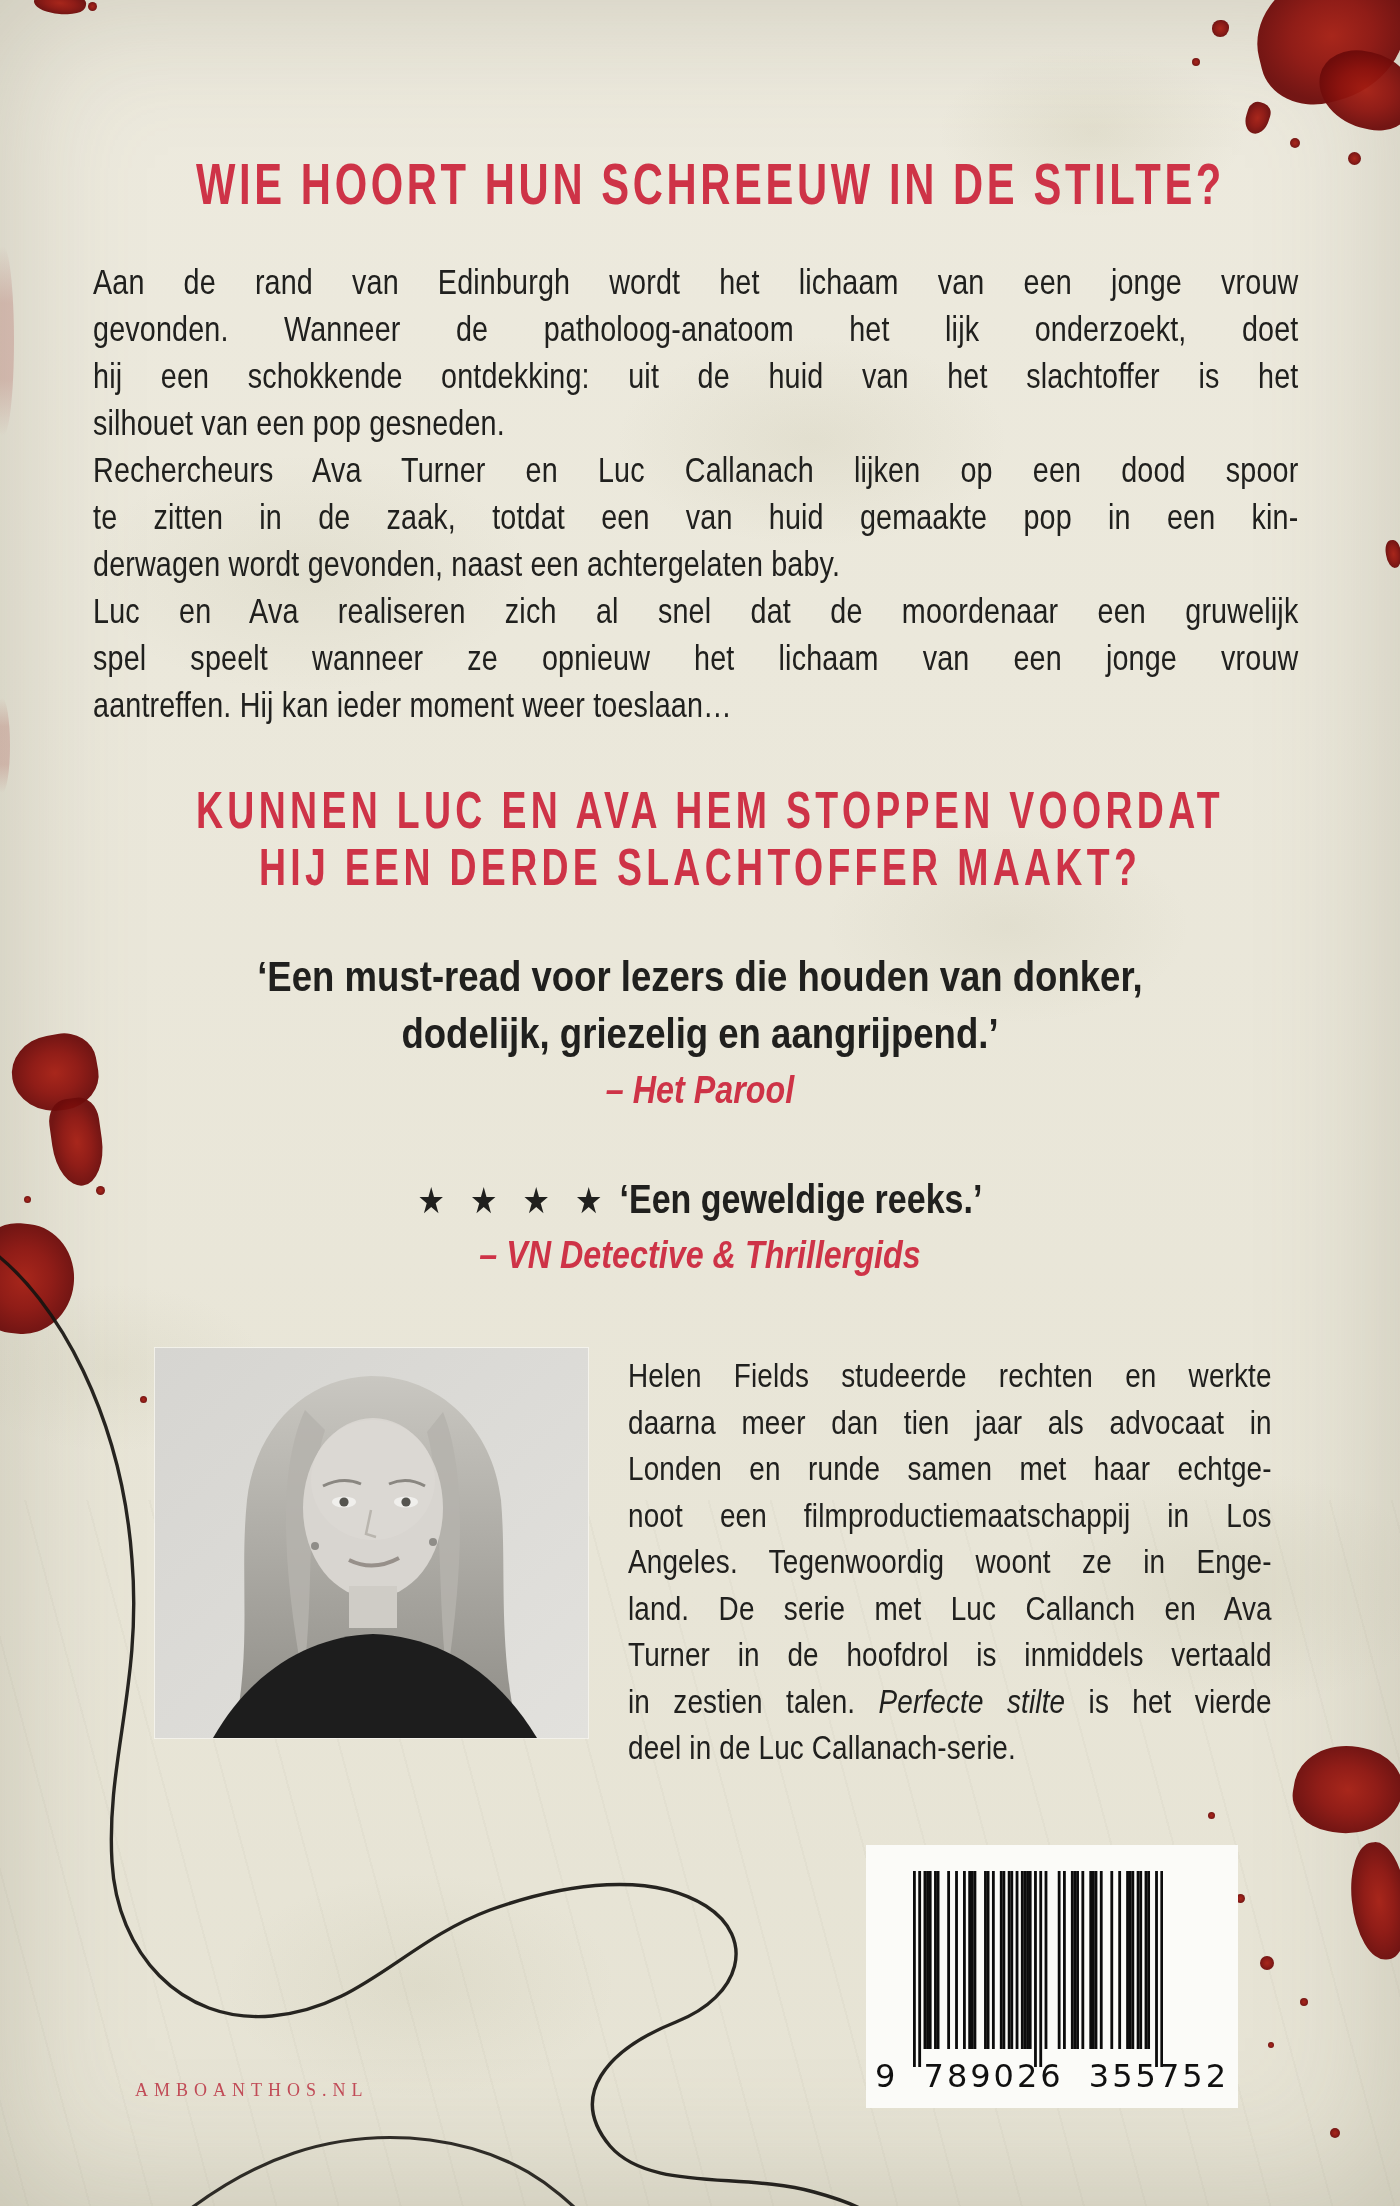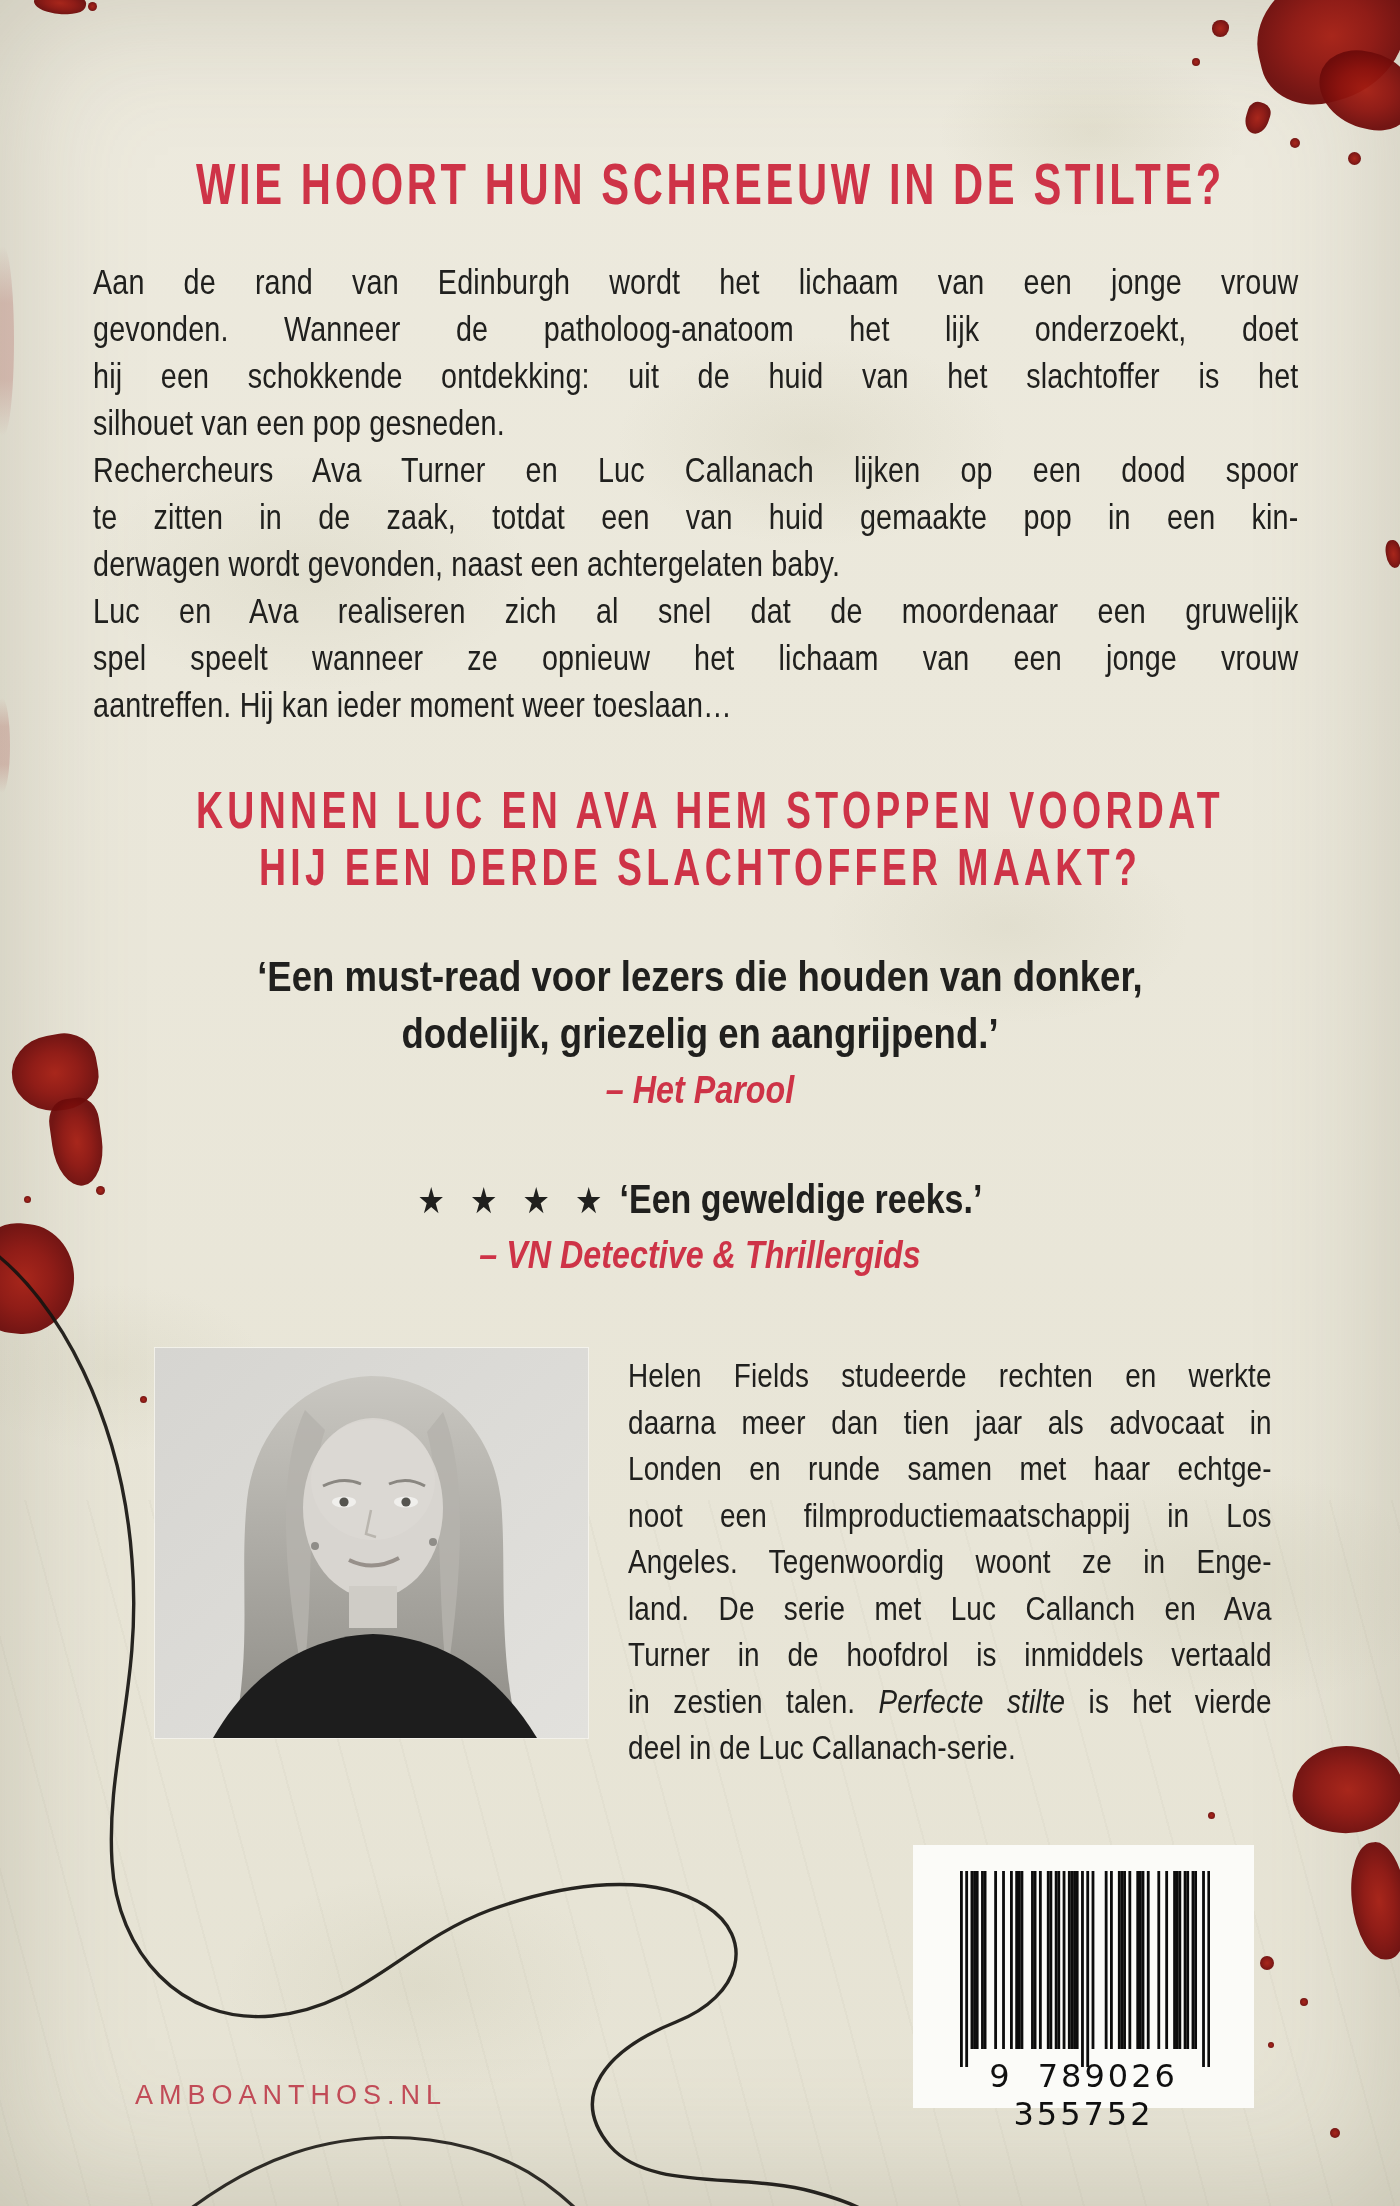--- a/index.html
+++ b/index.html
@@ -58,29 +58,29 @@
   .stars{font-family:"DejaVu Sans",sans-serif;font-size:36px;letter-spacing:9px;font-weight:400;}
   
   .photo{position:absolute;left:155px;top:1348px;width:433px;height:390px;box-shadow:0 0 0 1px rgba(255,255,255,.5);}
   .bio{
     position:absolute;left:628px;top:1352px;width:785px;
     transform:scaleX(.82);transform-origin:0 0;
     font-size:34px;line-height:46.5px;letter-spacing:.2px;
   }
   .bio em{font-style:italic;}
   
-  .barcode{position:absolute;left:913px;top:1845px;width:341px;height:263px;background:#fbfbf8;}
+  .barcode{position:absolute;left:866px;top:1845px;width:372px;height:263px;background:#fbfbf8;}
   .bars{position:absolute;left:47px;top:26px;}
   .isbn{
     position:absolute;left:0;right:0;top:212px;text-align:center;
     font-family:"DejaVu Sans",sans-serif;font-size:32px;color:#101010;
     letter-spacing:3px;word-spacing:12px;
   }
   
-  .site{position:absolute;left:135px;top:2080px;font-size:27px;letter-spacing:6px;color:var(--site-red);font-weight:400;}
+  .site{position:absolute;left:135px;top:2080px;font-size:18px;letter-spacing:6px;color:var(--site-red);font-weight:400;font-family:Liberation Serif, serif;}
   
   .blood{position:absolute;background:radial-gradient(closest-side,#a51d12 0%, var(--blood) 55%, #6d0b0a 100%);opacity:.95;}
   .streak{position:absolute;opacity:.22;background:linear-gradient(180deg,transparent,#a13a38 30%,#a13a38 70%,transparent);border-radius:50%;}
   .thread{position:absolute;left:0;top:0;pointer-events:none;}
 </style>
 </head>
 <body>
 
 <div class="page">
 

